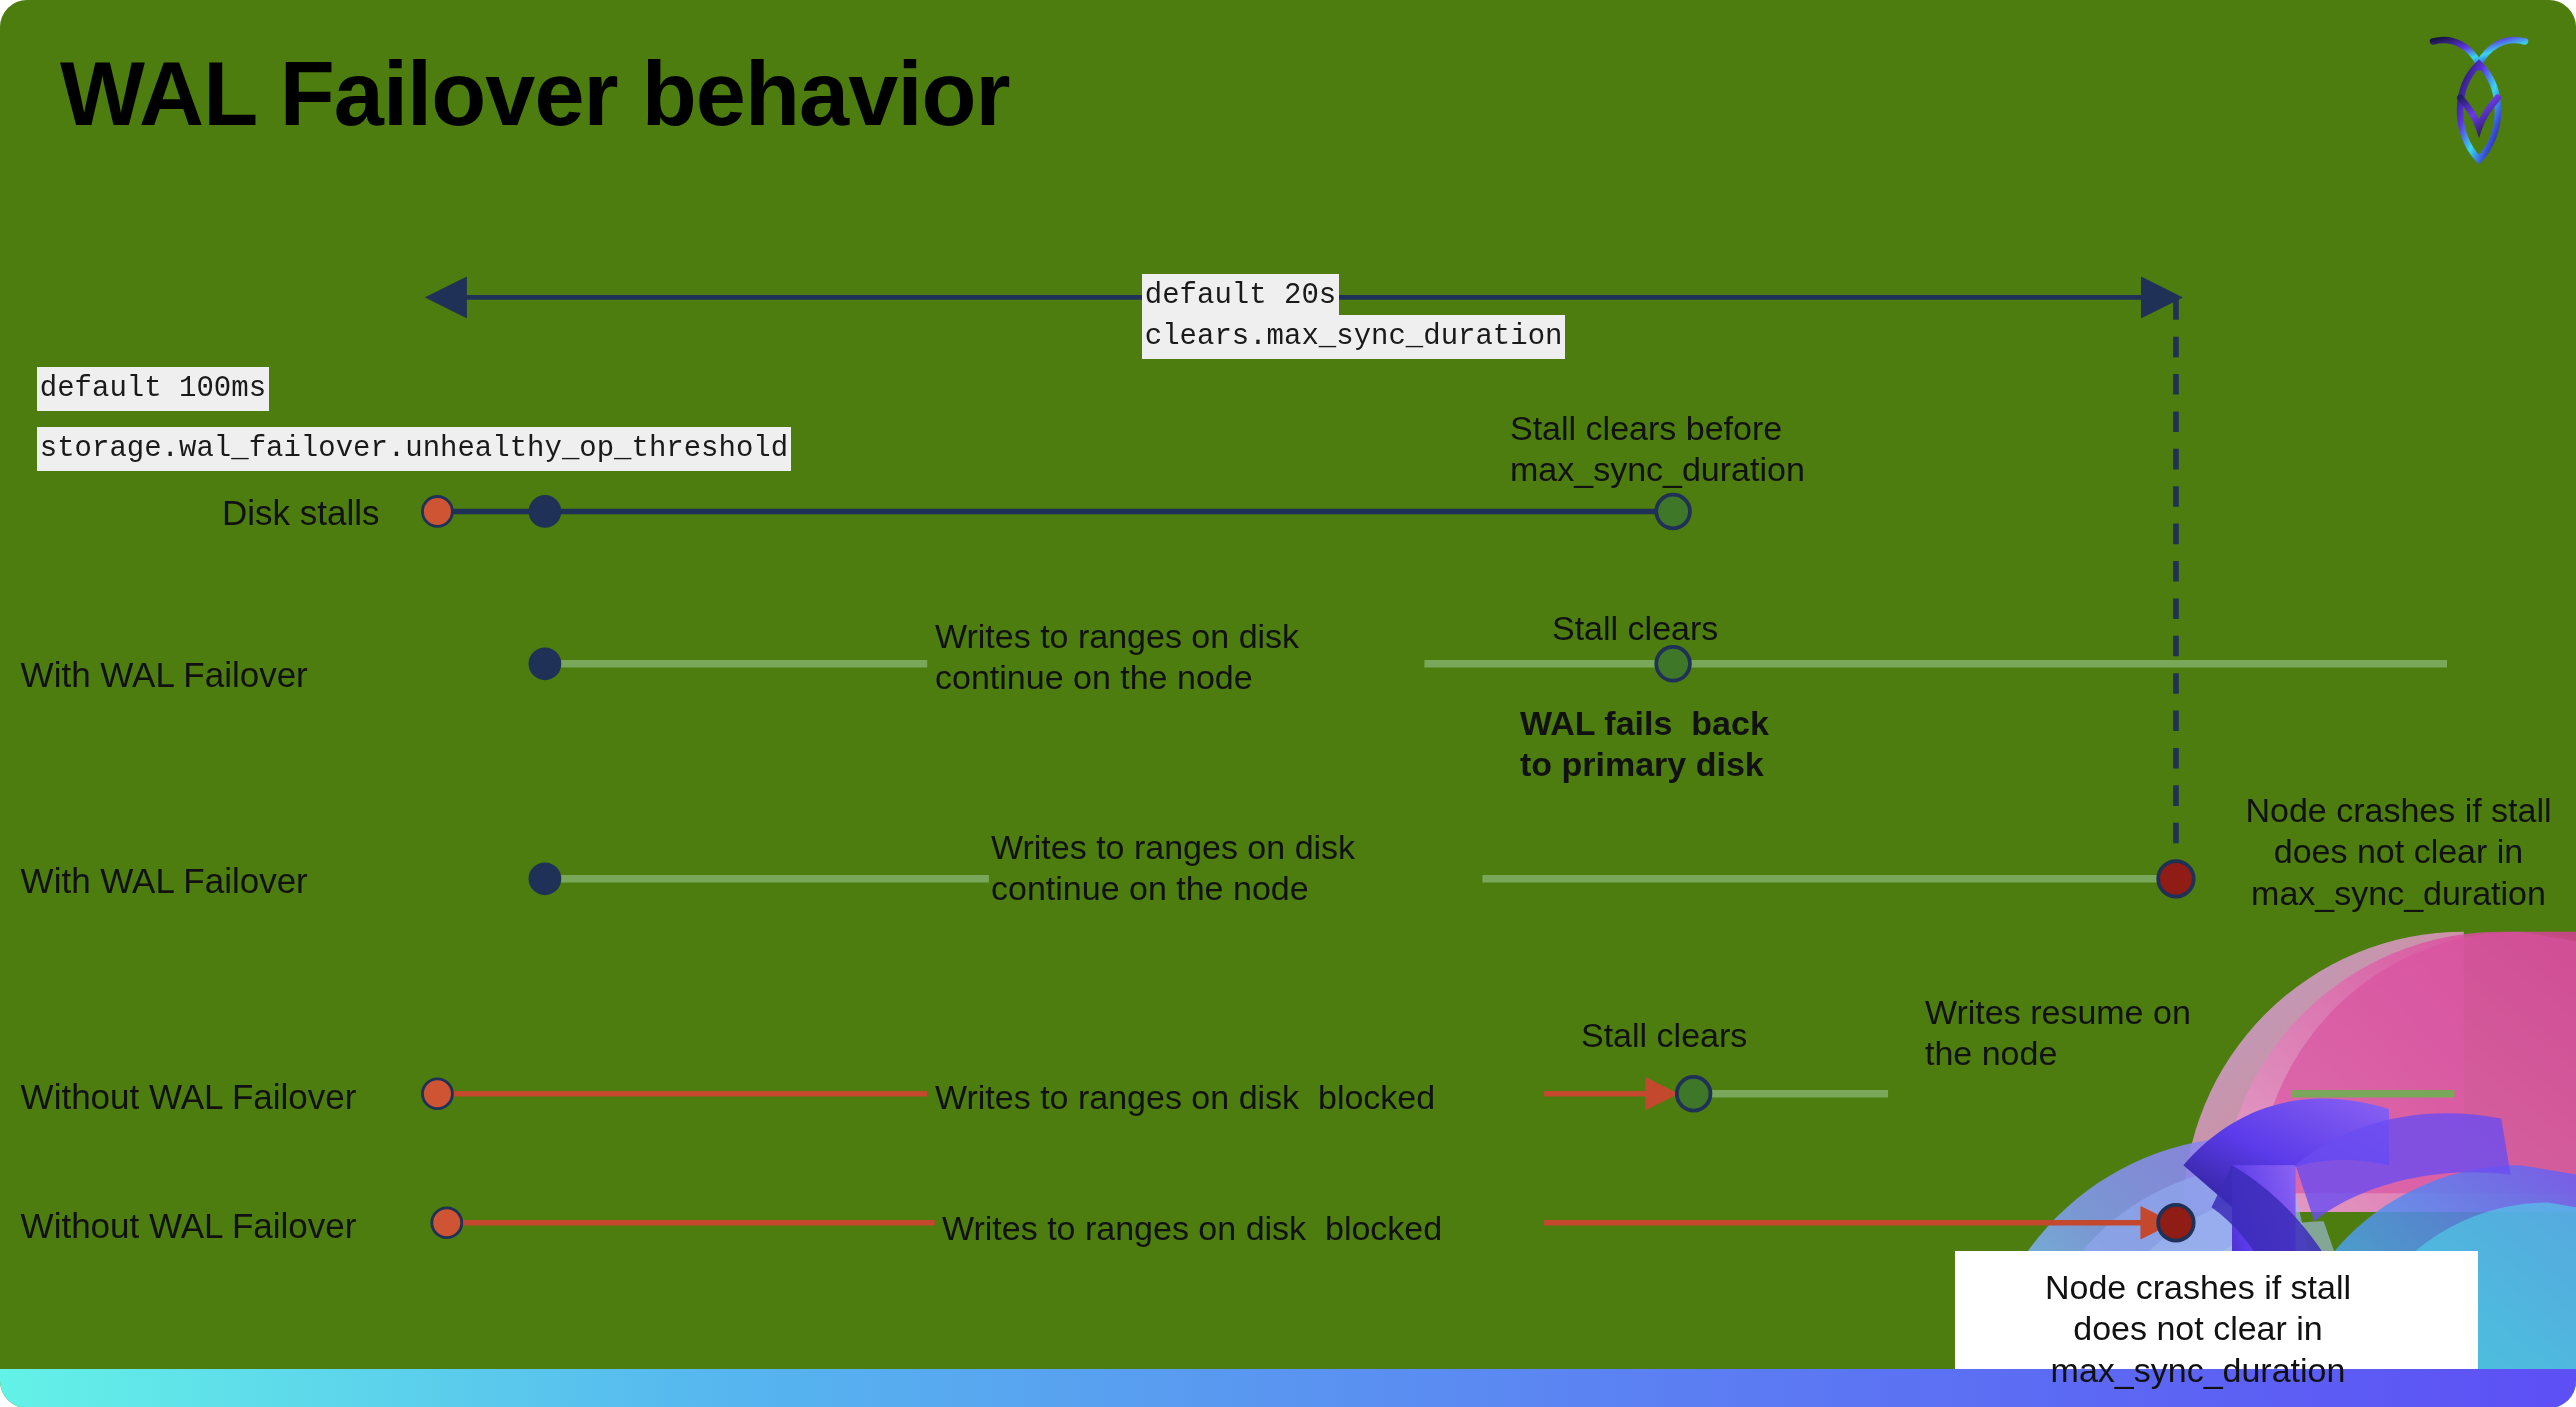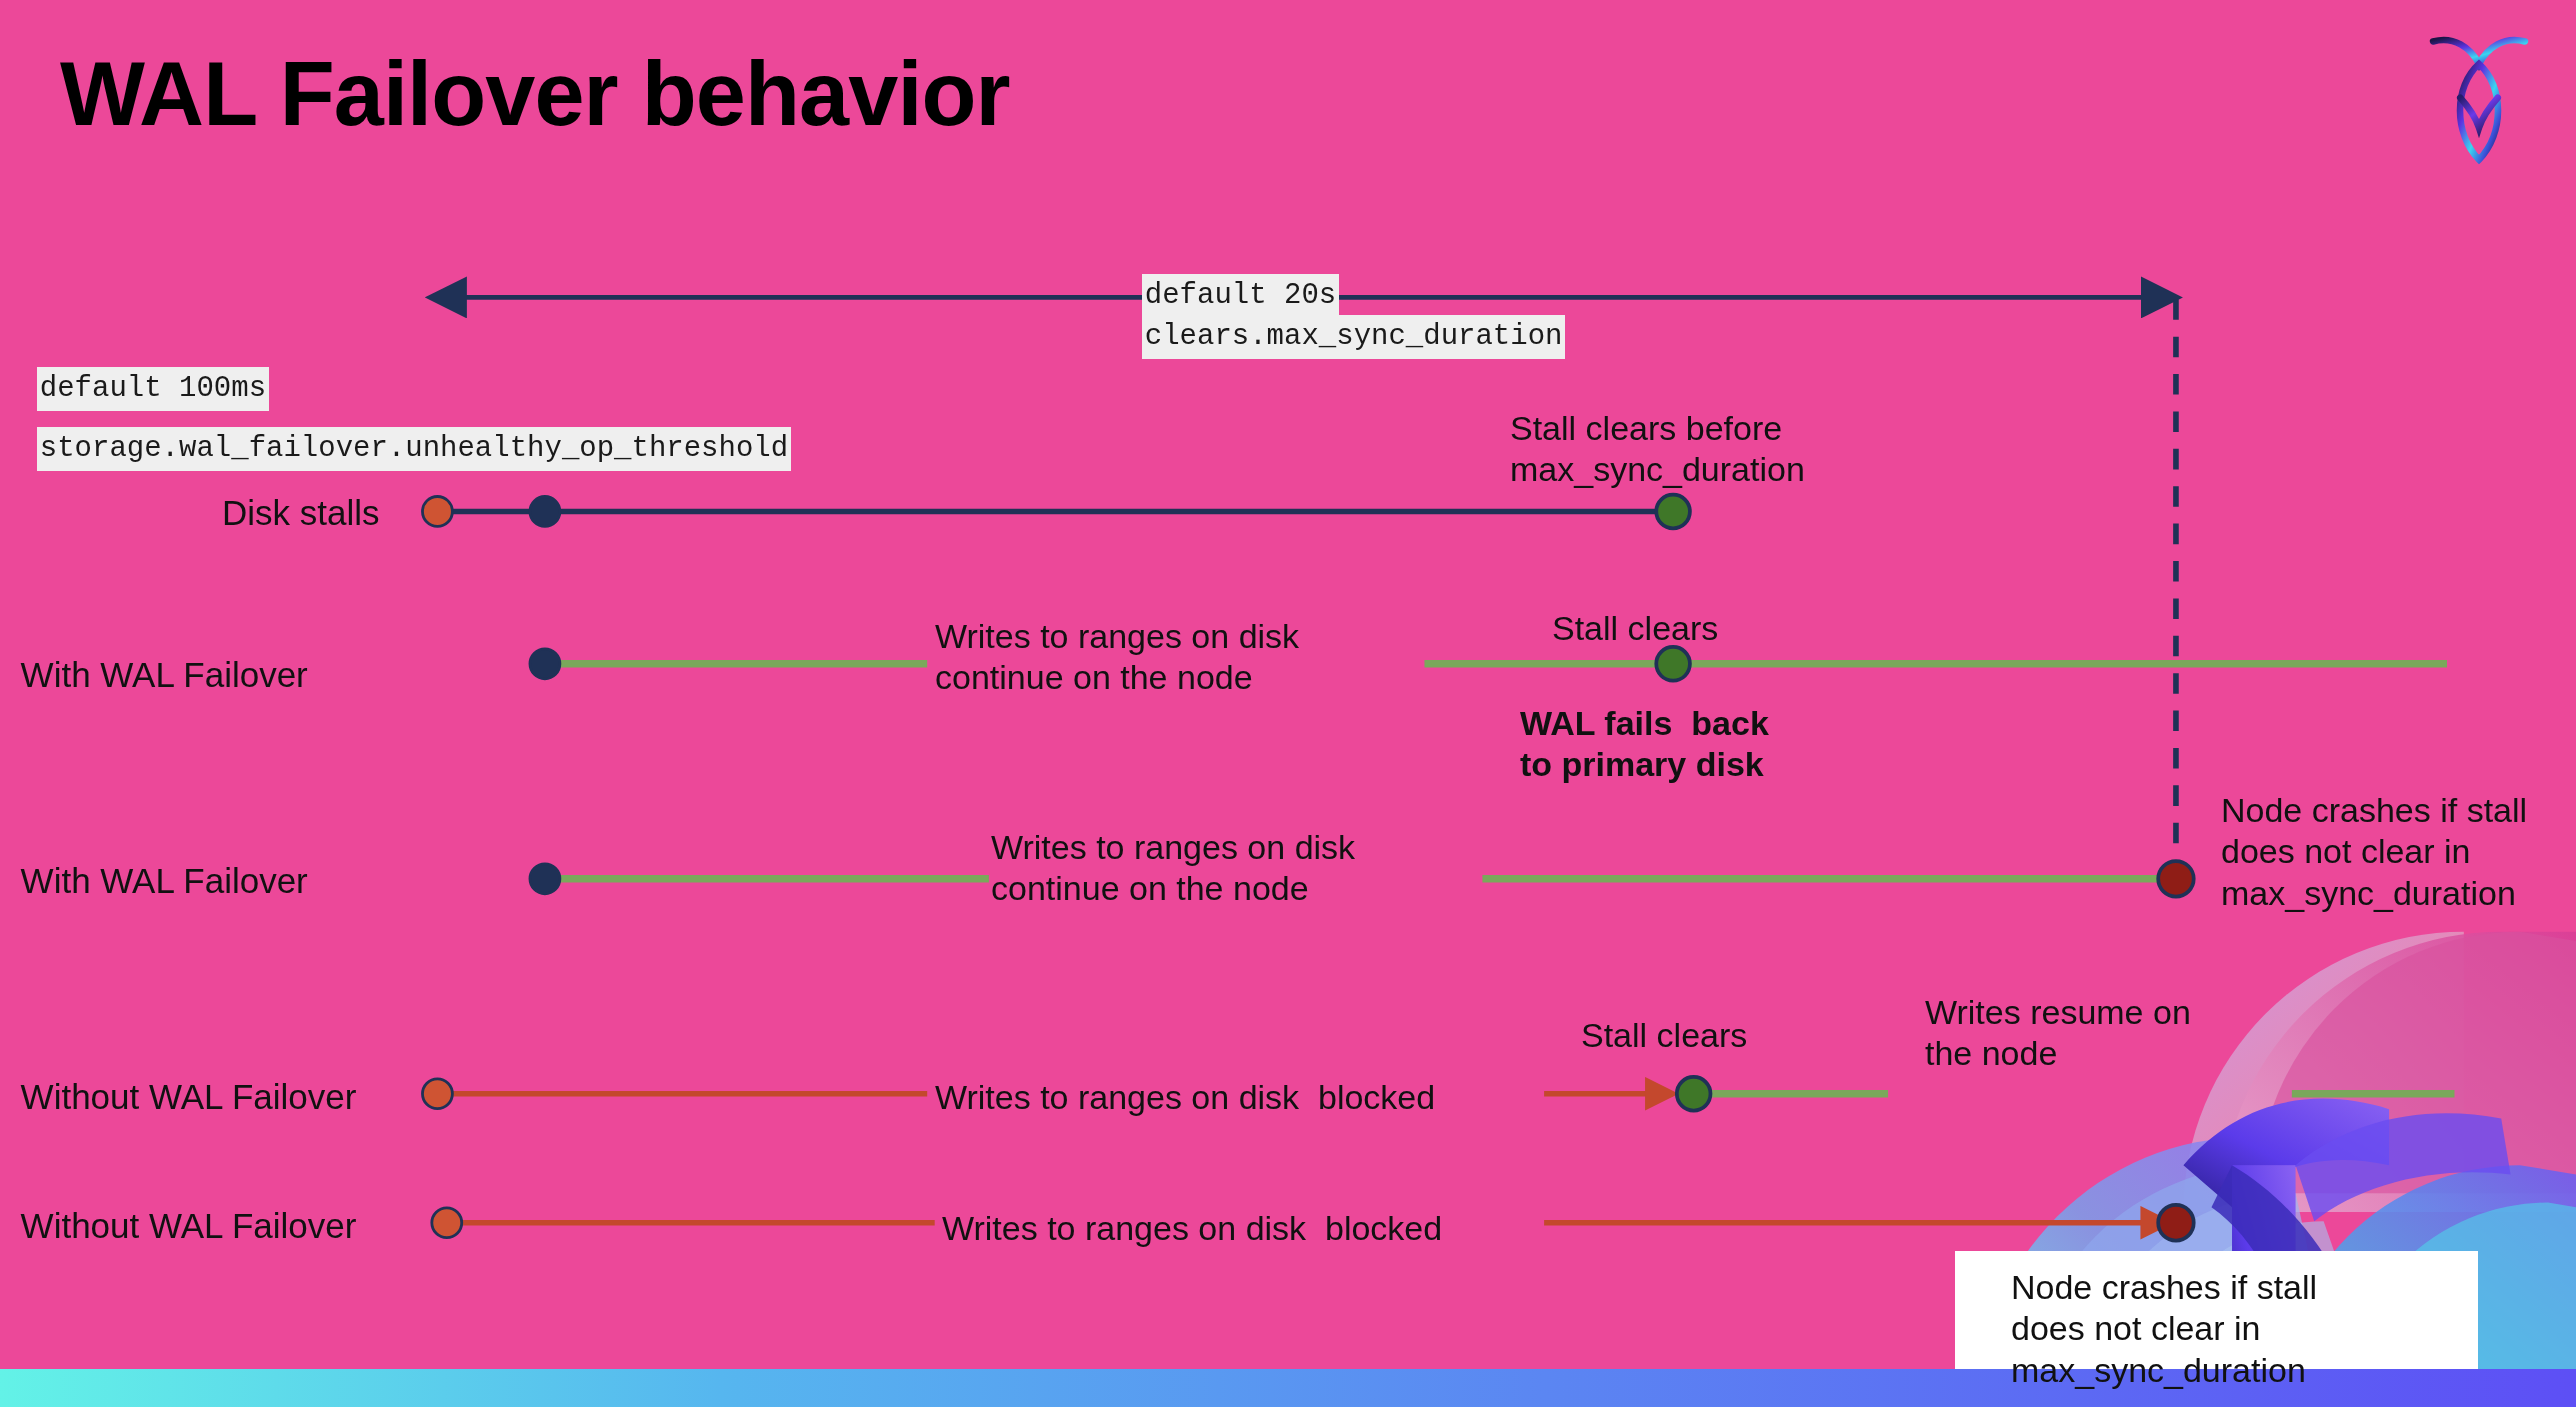--- a/index.html
+++ b/index.html
@@ -5,22 +5,23 @@
   * { box-sizing: border-box; margin: 0; padding: 0; }
   html, body {
     width: 2576px; height: 1408px;
     background: #ffffff;
     font-family: "Liberation Sans", sans-serif;
     overflow: hidden;
   }
   #slide {
     position: relative;
     width: 2576px; height: 1408px;
-    background: #ec4899;
+    background: #4d7c0f;
     overflow: hidden;
+    border-radius: 27px;
   }
 
   
   #title {
     position: absolute;
     left: 60px; top: 47px;
     font-size: 90px;
     font-weight: 700;
     letter-spacing: -0.9px;
     color: #000000;
@@ -58,21 +59,21 @@
 
   
   .lbl {
     position: absolute;
     color: #111111;
     font-size: 34px;
     line-height: 1.22;
     white-space: pre;
   }
   .lbl.c  { }
-  .lbl.l  { text-align: left; }
+  .lbl.l  { text-align: center; }
   .row-label {
     position: absolute;
     font-size: 35px;
     color: #111;
     white-space: nowrap;
   }
   .mono {
     position: absolute;
     font-family: "Liberation Mono", "DejaVu Sans Mono", monospace;
     font-size: 29px;

